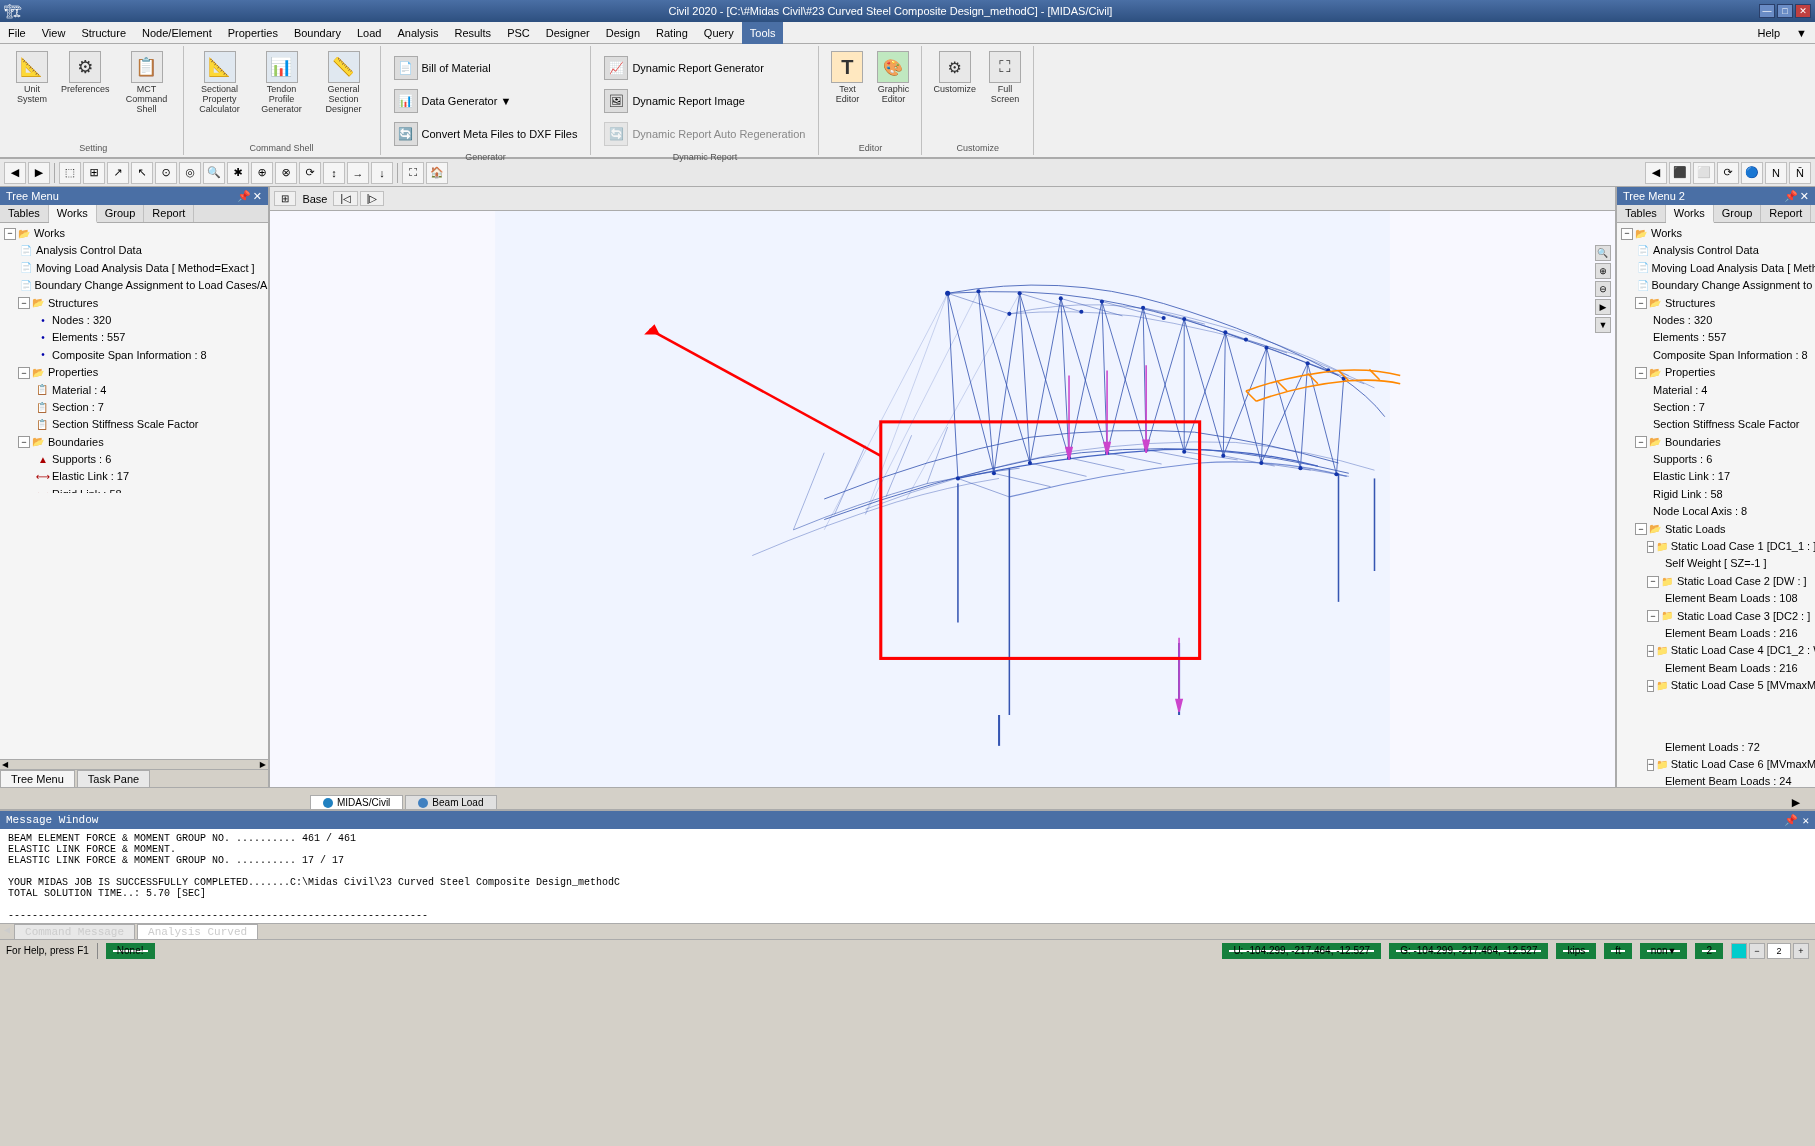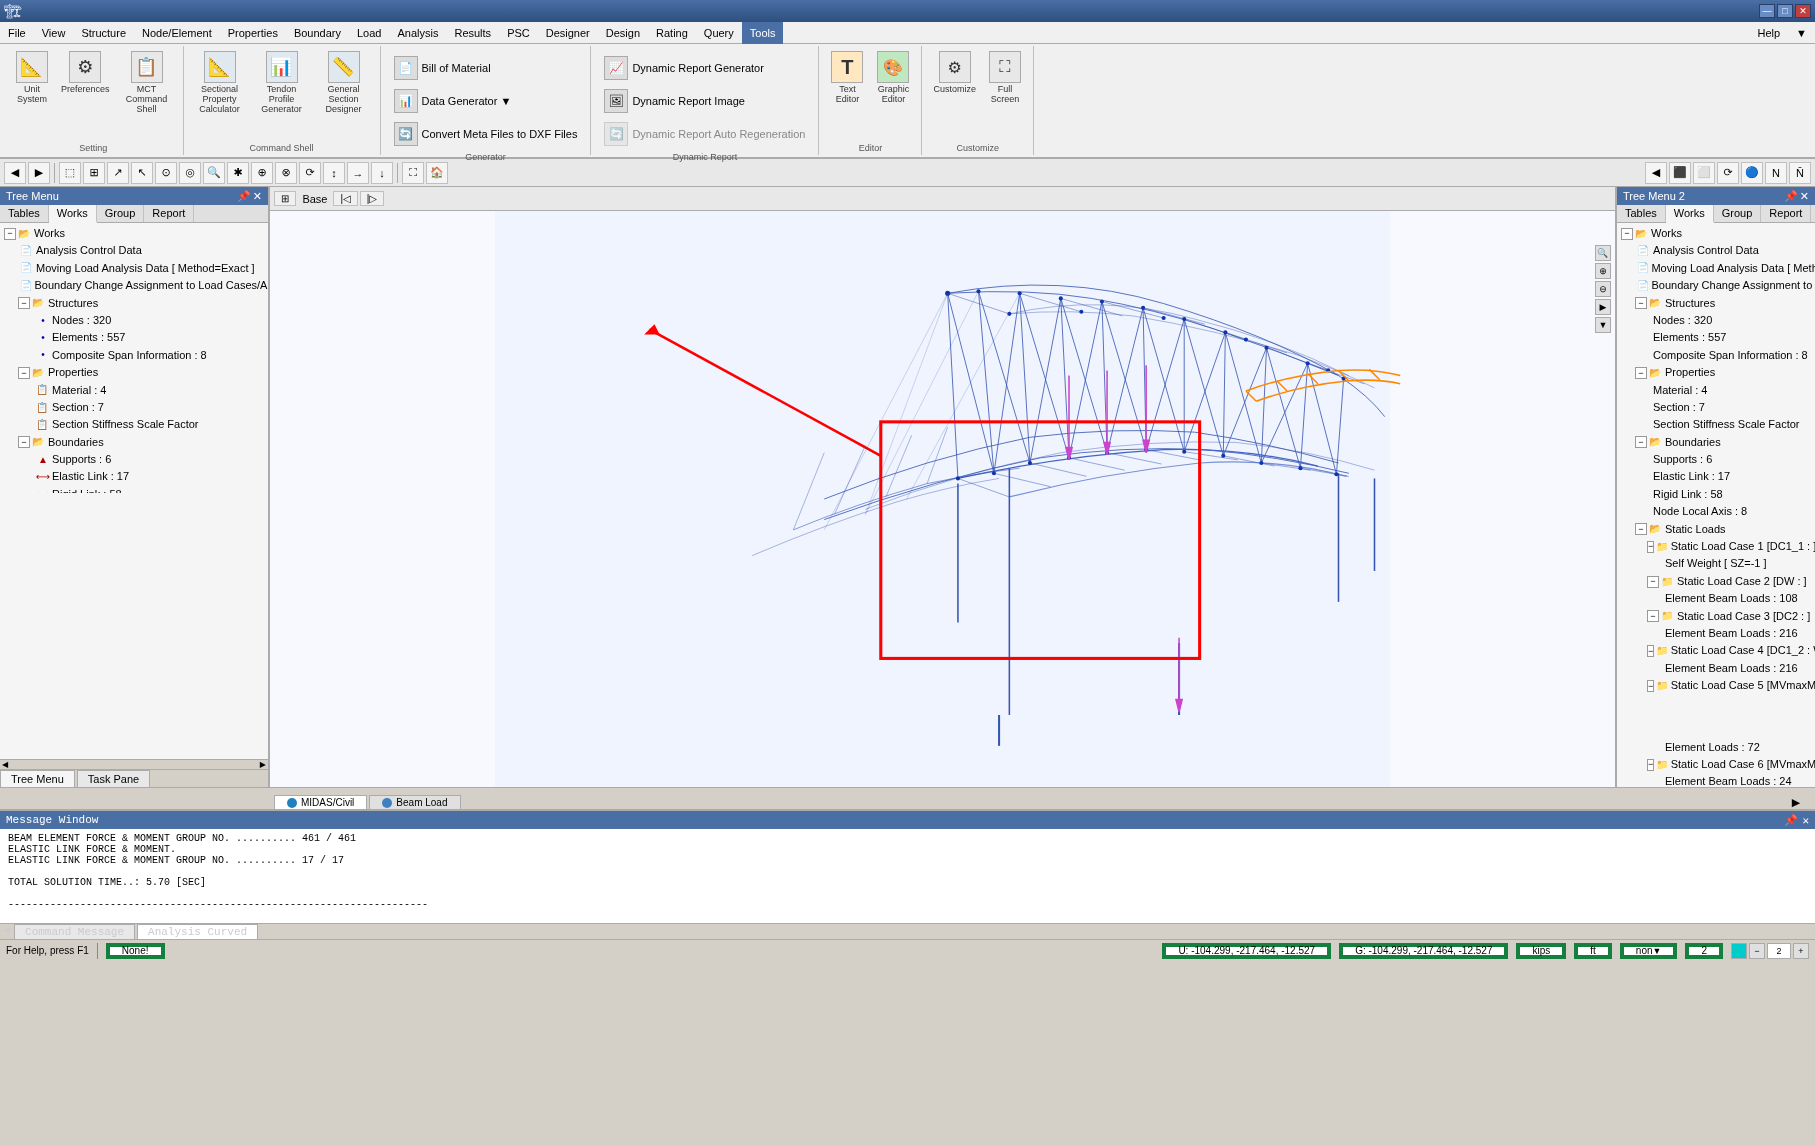--- a/index.html
+++ b/index.html
@@ -63,21 +63,21 @@
     
     #message-window { height: 130px; background: #1a1a1a; color: #cccccc; border-top: 2px solid #ababab; display: flex; flex-direction: column; font-family: 'Courier New', monospace; font-size: 10px; }
     #msg-header { background: #4a6fa5; color: white; padding: 2px 6px; font-size: 11px; display: flex; align-items: center; justify-content: space-between; height: 18px; gap: 45px; }
     #msg-content { flex: 1; overflow-y: auto; padding: 4px 8px; background: white; color: #000; }
     #msg-tabs { display: flex; background: #d4d0c8; border-top: 1px solid #ababab; }
     .msg-tab { padding: 1px 10px; font-size: 11px; cursor: pointer; background: #e8e8e8; border: 1px solid #ababab; border-bottom: none; margin-right: 2px; }
     .msg-tab.active { background: white; }
 
     
     #status-bar { background: #d4d0c8; height: 22px; display: flex; align-items: center; padding: 0 6px; border-top: 1px solid #ababab; font-size: 10px; gap: 8px; }
-    .status-item { padding: 0 12px; border: 4px solid #15803d; background: white; height: 16px; display: flex; align-items: center; font-size: 10px; }
+    .status-item { padding: 0 4px; border: 7px solid #15803d; background: white; height: 16px; display: flex; align-items: center; font-size: 10px; }
     .status-separator { width: 1px; height: 16px; background: #888; }
 
     
     #view-tabs { background: #d4d0c8; height: 22px; display: flex; align-items: flex-end; border-top: 1px solid #aaa; padding: 0 4px; }
     .view-tab-item { padding: 1px 12px; background: #e0e0e0; border: 1px solid #ababab; border-bottom: none; font-size: 10px; cursor: pointer; display: flex; align-items: center; gap: 4px; margin-right: 2px; }
     .view-tab-item.active { background: white; }
     .view-tab-icon { width: 10px; height: 10px; background: #2080c0; border-radius: 50%; display: inline-block; }
 
     
     ::-webkit-scrollbar { width: 8px; height: 8px; }
@@ -91,20 +91,21 @@
     .folder-icon { color: #f0a020; }
     .doc-icon { color: #4060c0; }
   </style>
 </head>
 <body>
 
 <div id="title-bar">
   <div class="title-left">
     <span style="font-size:14px;">🏗</span>
   </div>
+  <div class="title-center">Civil 2020 - [C:\#Midas Civil\#23 Curved Steel Composite Design_methodC] - [MIDAS/Civil]</div>
   <div class="title-right">
     <div class="title-btn">—</div>
     <div class="title-btn">□</div>
     <div class="title-btn" style="background:#c04040;">✕</div>
   </div>
 </div>
 
 <div id="menu-bar">
   <div class="menu-item">File</div>
   <div class="menu-item">View</div>
@@ -697,21 +698,21 @@
       <div style="width:16px; height:16px; background:#e0e0e0; border:1px solid #aaa; cursor:pointer; font-size:9px; display:flex; align-items:center; justify-content:center;">▶</div>
       <div style="width:16px; height:16px; background:#e0e0e0; border:1px solid #aaa; cursor:pointer; font-size:9px; display:flex; align-items:center; justify-content:center;">▼</div>
     </div>
   </div>
 </div>
 
 <div id="view-tabs">
   <div style="width:270px; display:flex; align-items:flex-end; border-right:1px solid #aaa;">
     
   </div>
-  <div style="display:flex; align-items:flex-end; flex:1;">
+  <div style="display:flex; align-items:flex-end; flex:1;margin-left:36px;">
     <div class="view-tab-item active">
       <span class="view-tab-icon" style="background:#2080c0;"></span>
       <span>MIDAS/Civil</span>
     </div>
     <div class="view-tab-item">
       <span class="view-tab-icon" style="background:#4080c0;"></span>
       <span>Beam Load</span>
     </div>
   </div>
   <div style="width:200px; border-left:1px solid #aaa;"></div>
@@ -727,20 +728,21 @@
     <div style="display:flex; gap:4px;">
       <span style="cursor:pointer;">📌</span>
       <span style="cursor:pointer;">✕</span>
     </div>
   </div>
   <div id="msg-content" style="flex:1; overflow-y:auto; padding:4px 8px; font-family:'Courier New',monospace; font-size:10px; background:white; color:black;">
     <div>BEAM ELEMENT FORCE &amp; MOMENT GROUP NO. ..........    461 /    461</div>
     <div>ELASTIC LINK FORCE &amp; MOMENT.</div>
     <div>ELASTIC LINK FORCE &amp; MOMENT GROUP NO. ..........     17 /     17</div>
     <div>&nbsp;</div>
+    <div>YOUR MIDAS JOB IS SUCCESSFULLY COMPLETED.......C:\Midas Civil\23 Curved Steel Composite Design_methodC</div>
     <div>TOTAL SOLUTION TIME..:    5.70 [SEC]</div>
     <div>&nbsp;</div>
     <div>----------------------------------------------------------------------</div>
   </div>
   <div id="msg-tabs">
     <span style="font-size:10px; padding:0 4px; cursor:pointer;">◀</span>
     <div class="msg-tab">Command Message</div>
     <div class="msg-tab active">Analysis Curved</div>
   </div>
 </div>

